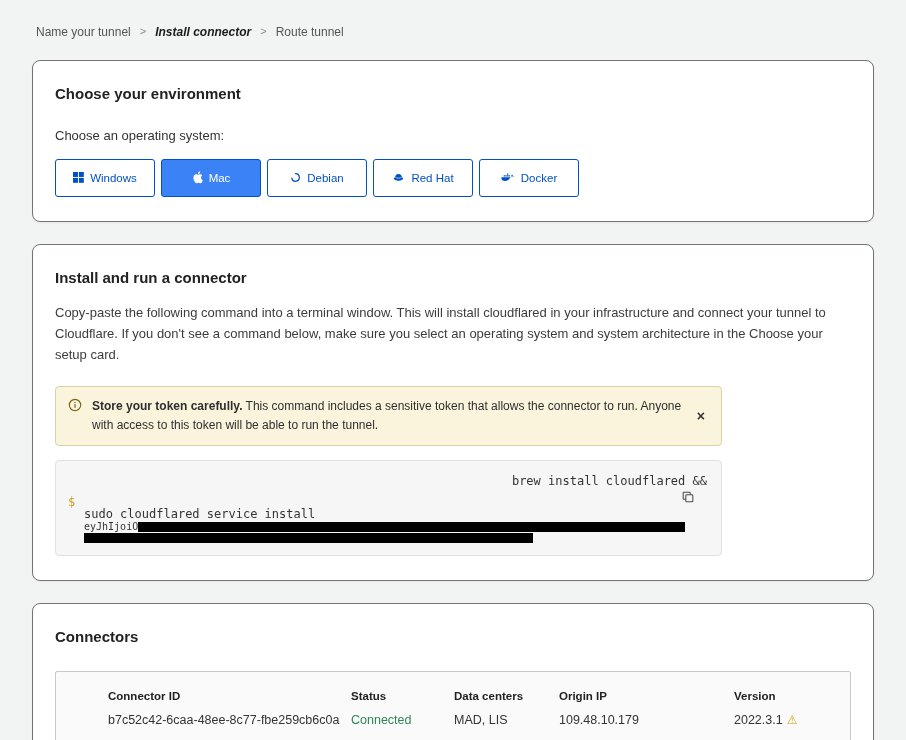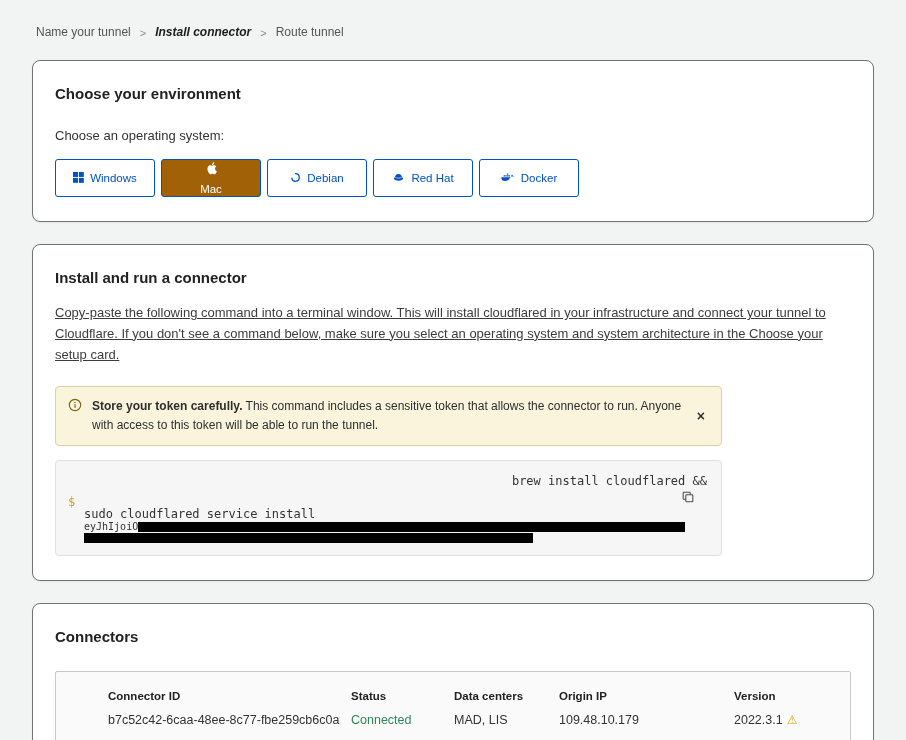--- a/index.html
+++ b/index.html
@@ -6,21 +6,21 @@
   html, body { width: 906px; height: 740px; overflow: hidden; }
   body {
     background: #f2f3f3;
     font-family: "Liberation Sans", sans-serif;
     color: #313131;
   }
   .page { padding: 0 32px; }
 
   
   .breadcrumb {
-    display: flex; align-items: flex-end; gap: 9px;
+    display: flex; align-items: flex-start; gap: 9px;
     padding: 25px 4px 21px 4px;
     font-size: 12px; color: #555;
   }
   .breadcrumb .crumb { color: #555; cursor: pointer; }
   .breadcrumb .crumb.active { font-weight: bold; color: #1d1d1d; font-style: italic; }
   .breadcrumb .sep { color: #8a8a8a; font-size: 11px; }
 
   
   .card {
     background: #fff;
@@ -36,27 +36,27 @@
   .os-label { font-size: 13px; color: #333; margin-top: 26px; margin-bottom: 16px; }
   .os-row { display: flex; gap: 6px; }
   .os-btn {
     width: 100px; height: 38px;
     display: flex; align-items: center; justify-content: center; gap: 6px;
     border: 1px solid #0051c3; border-radius: 3px;
     background: #fff; color: #0051c3;
     font-size: 11.5px; cursor: pointer;
     font-family: "Liberation Sans", sans-serif;
   }
-  .os-btn.selected { background: #a16207; color: #fff; flex-direction: column; }
+  .os-btn.selected { background: #3b82f6; color: #fff; }
   .os-btn svg { flex: 0 0 auto; }
 
   
   .desc {
     font-size: 13px; line-height: 1.6; color: #3c3c3c;
-    margin-top: 17px; max-width: 800px; text-decoration: underline;
+    margin-top: 17px; max-width: 800px;
   }
   .alert {
     width: 667px;
     margin-top: 21px;
     background: #fbf4dc;
     border: 1px solid #ddd0a2;
     border-radius: 4px;
     padding: 10px 12px;
     display: flex; align-items: flex-start; gap: 10px;
   }

